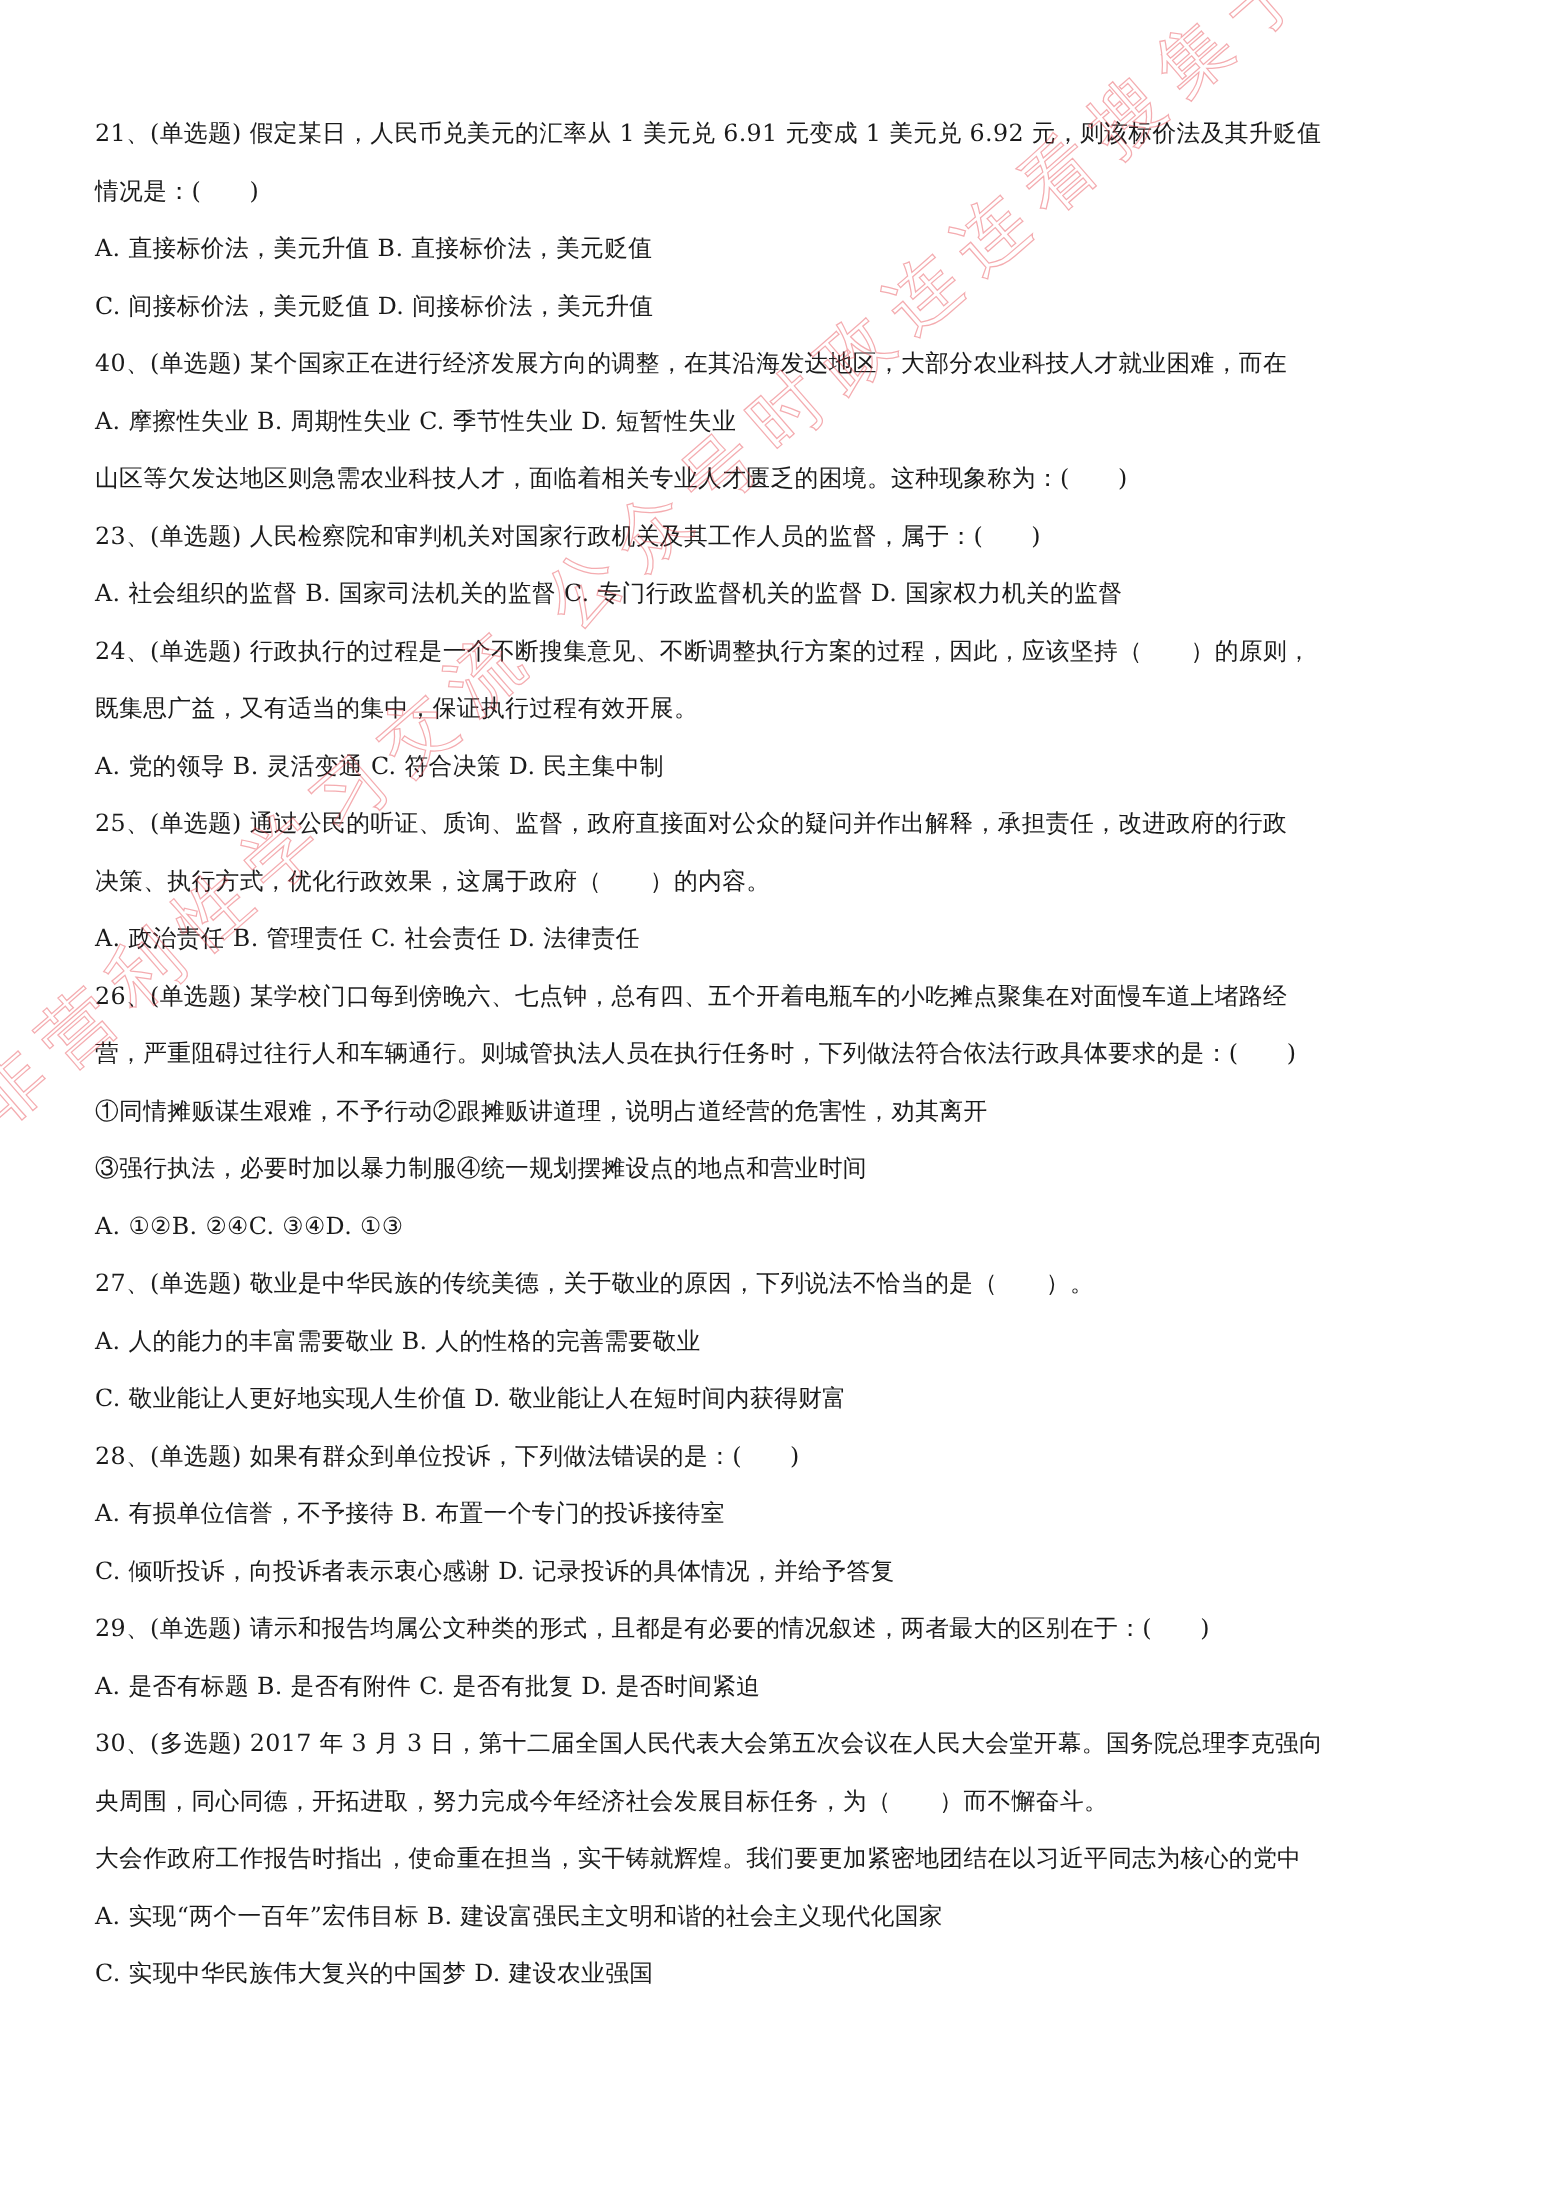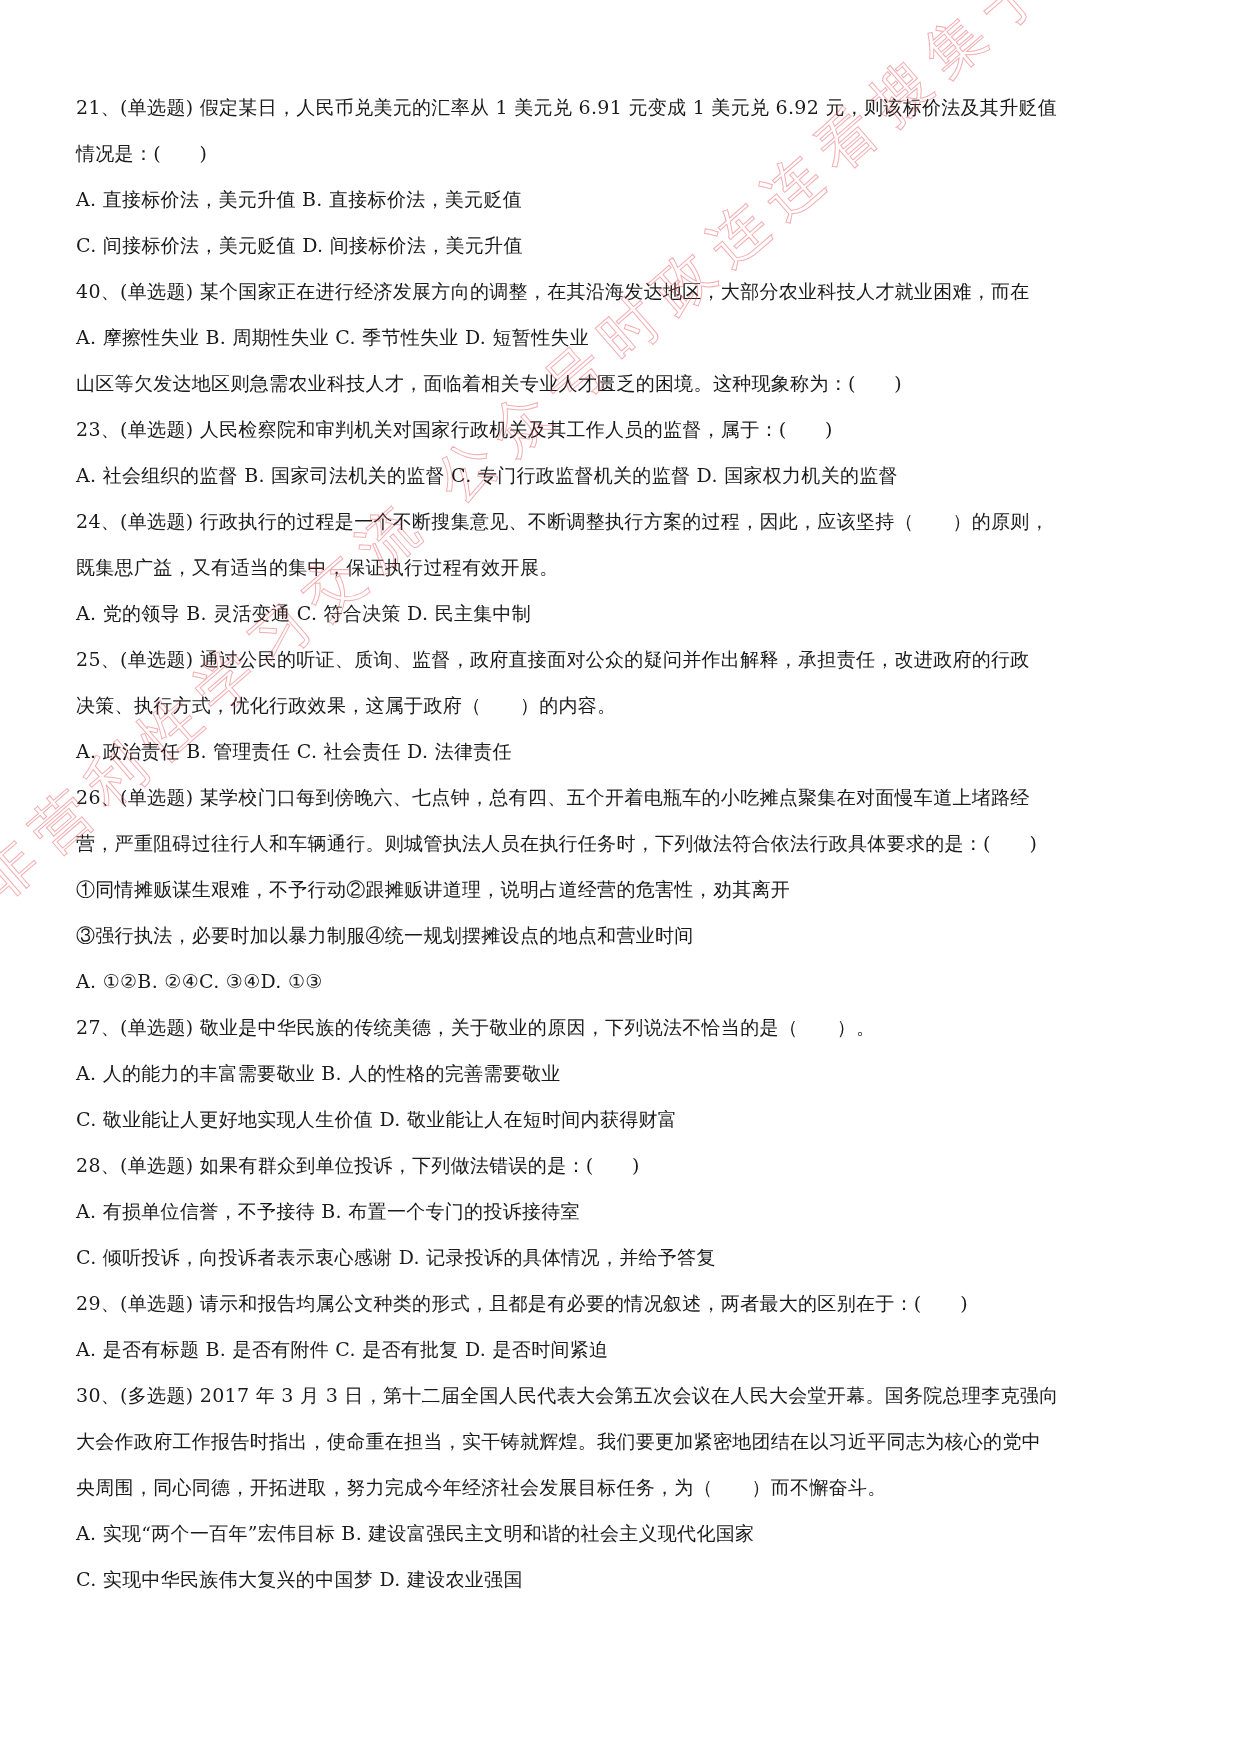--- a/index.html
+++ b/index.html
@@ -73,20 +73,20 @@
     <div class="line">A. ①②B. ②④C. ③④D. ①③</div>
     <div class="line">27、(单选题) 敬业是中华民族的传统美德，关于敬业的原因，下列说法不恰当的是（　　）。</div>
     <div class="line">A. 人的能力的丰富需要敬业 B. 人的性格的完善需要敬业</div>
     <div class="line">C. 敬业能让人更好地实现人生价值 D. 敬业能让人在短时间内获得财富</div>
     <div class="line">28、(单选题) 如果有群众到单位投诉，下列做法错误的是：(　　)</div>
     <div class="line">A. 有损单位信誉，不予接待 B. 布置一个专门的投诉接待室</div>
     <div class="line">C. 倾听投诉，向投诉者表示衷心感谢 D. 记录投诉的具体情况，并给予答复</div>
     <div class="line">29、(单选题) 请示和报告均属公文种类的形式，且都是有必要的情况叙述，两者最大的区别在于：(　　)</div>
     <div class="line">A. 是否有标题 B. 是否有附件 C. 是否有批复 D. 是否时间紧迫</div>
     <div class="line">30、(多选题) 2017 年 3 月 3 日，第十二届全国人民代表大会第五次会议在人民大会堂开幕。国务院总理李克强向</div>
+    <div class="line">央周围，同心同德，开拓进取，努力完成今年经济社会发展目标任务，为（　　）而不懈奋斗。</div>
     <div class="line">大会作政府工作报告时指出，使命重在担当，实干铸就辉煌。我们要更加紧密地团结在以习近平同志为核心的党中</div>
-    <div class="line">央周围，同心同德，开拓进取，努力完成今年经济社会发展目标任务，为（　　）而不懈奋斗。</div>
     <div class="line">A. 实现“两个一百年”宏伟目标 B. 建设富强民主文明和谐的社会主义现代化国家</div>
     <div class="line">C. 实现中华民族伟大复兴的中国梦 D. 建设农业强国</div>
   </div>
 
   <div class="watermark">非营利性学习交流 公众号时政连连看搜集于网络</div>
 </div>
 
 </body></html>

